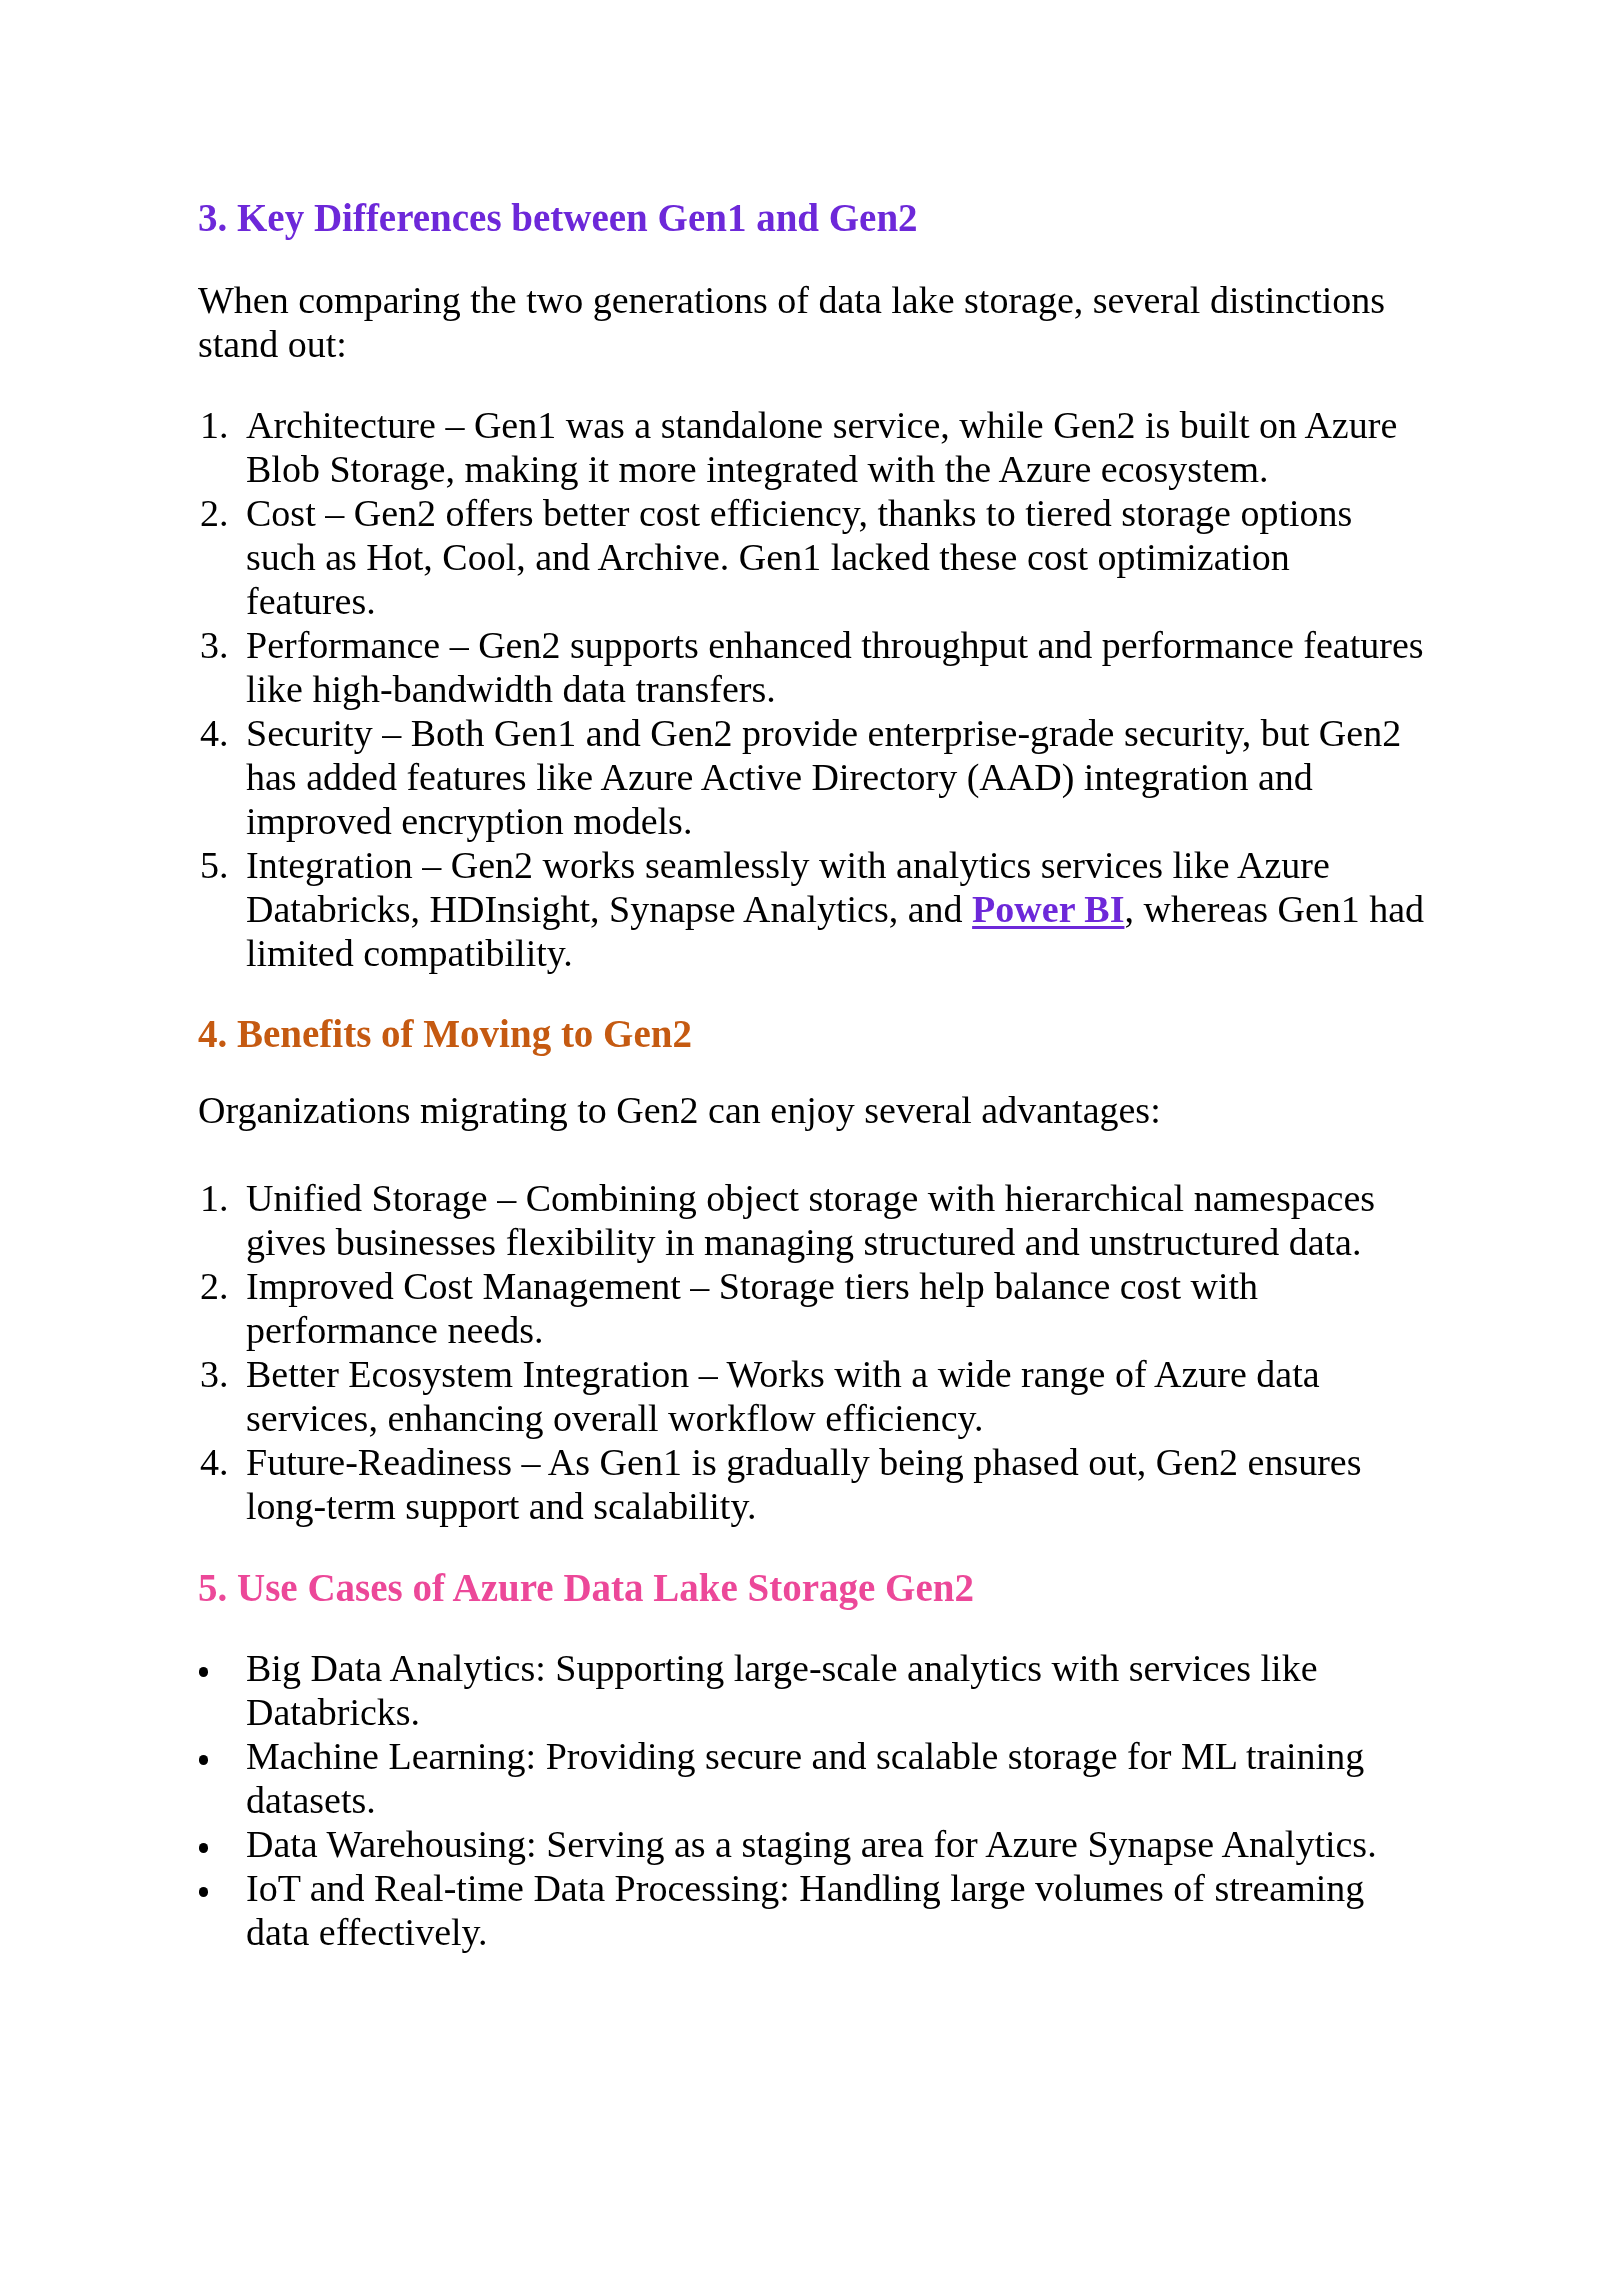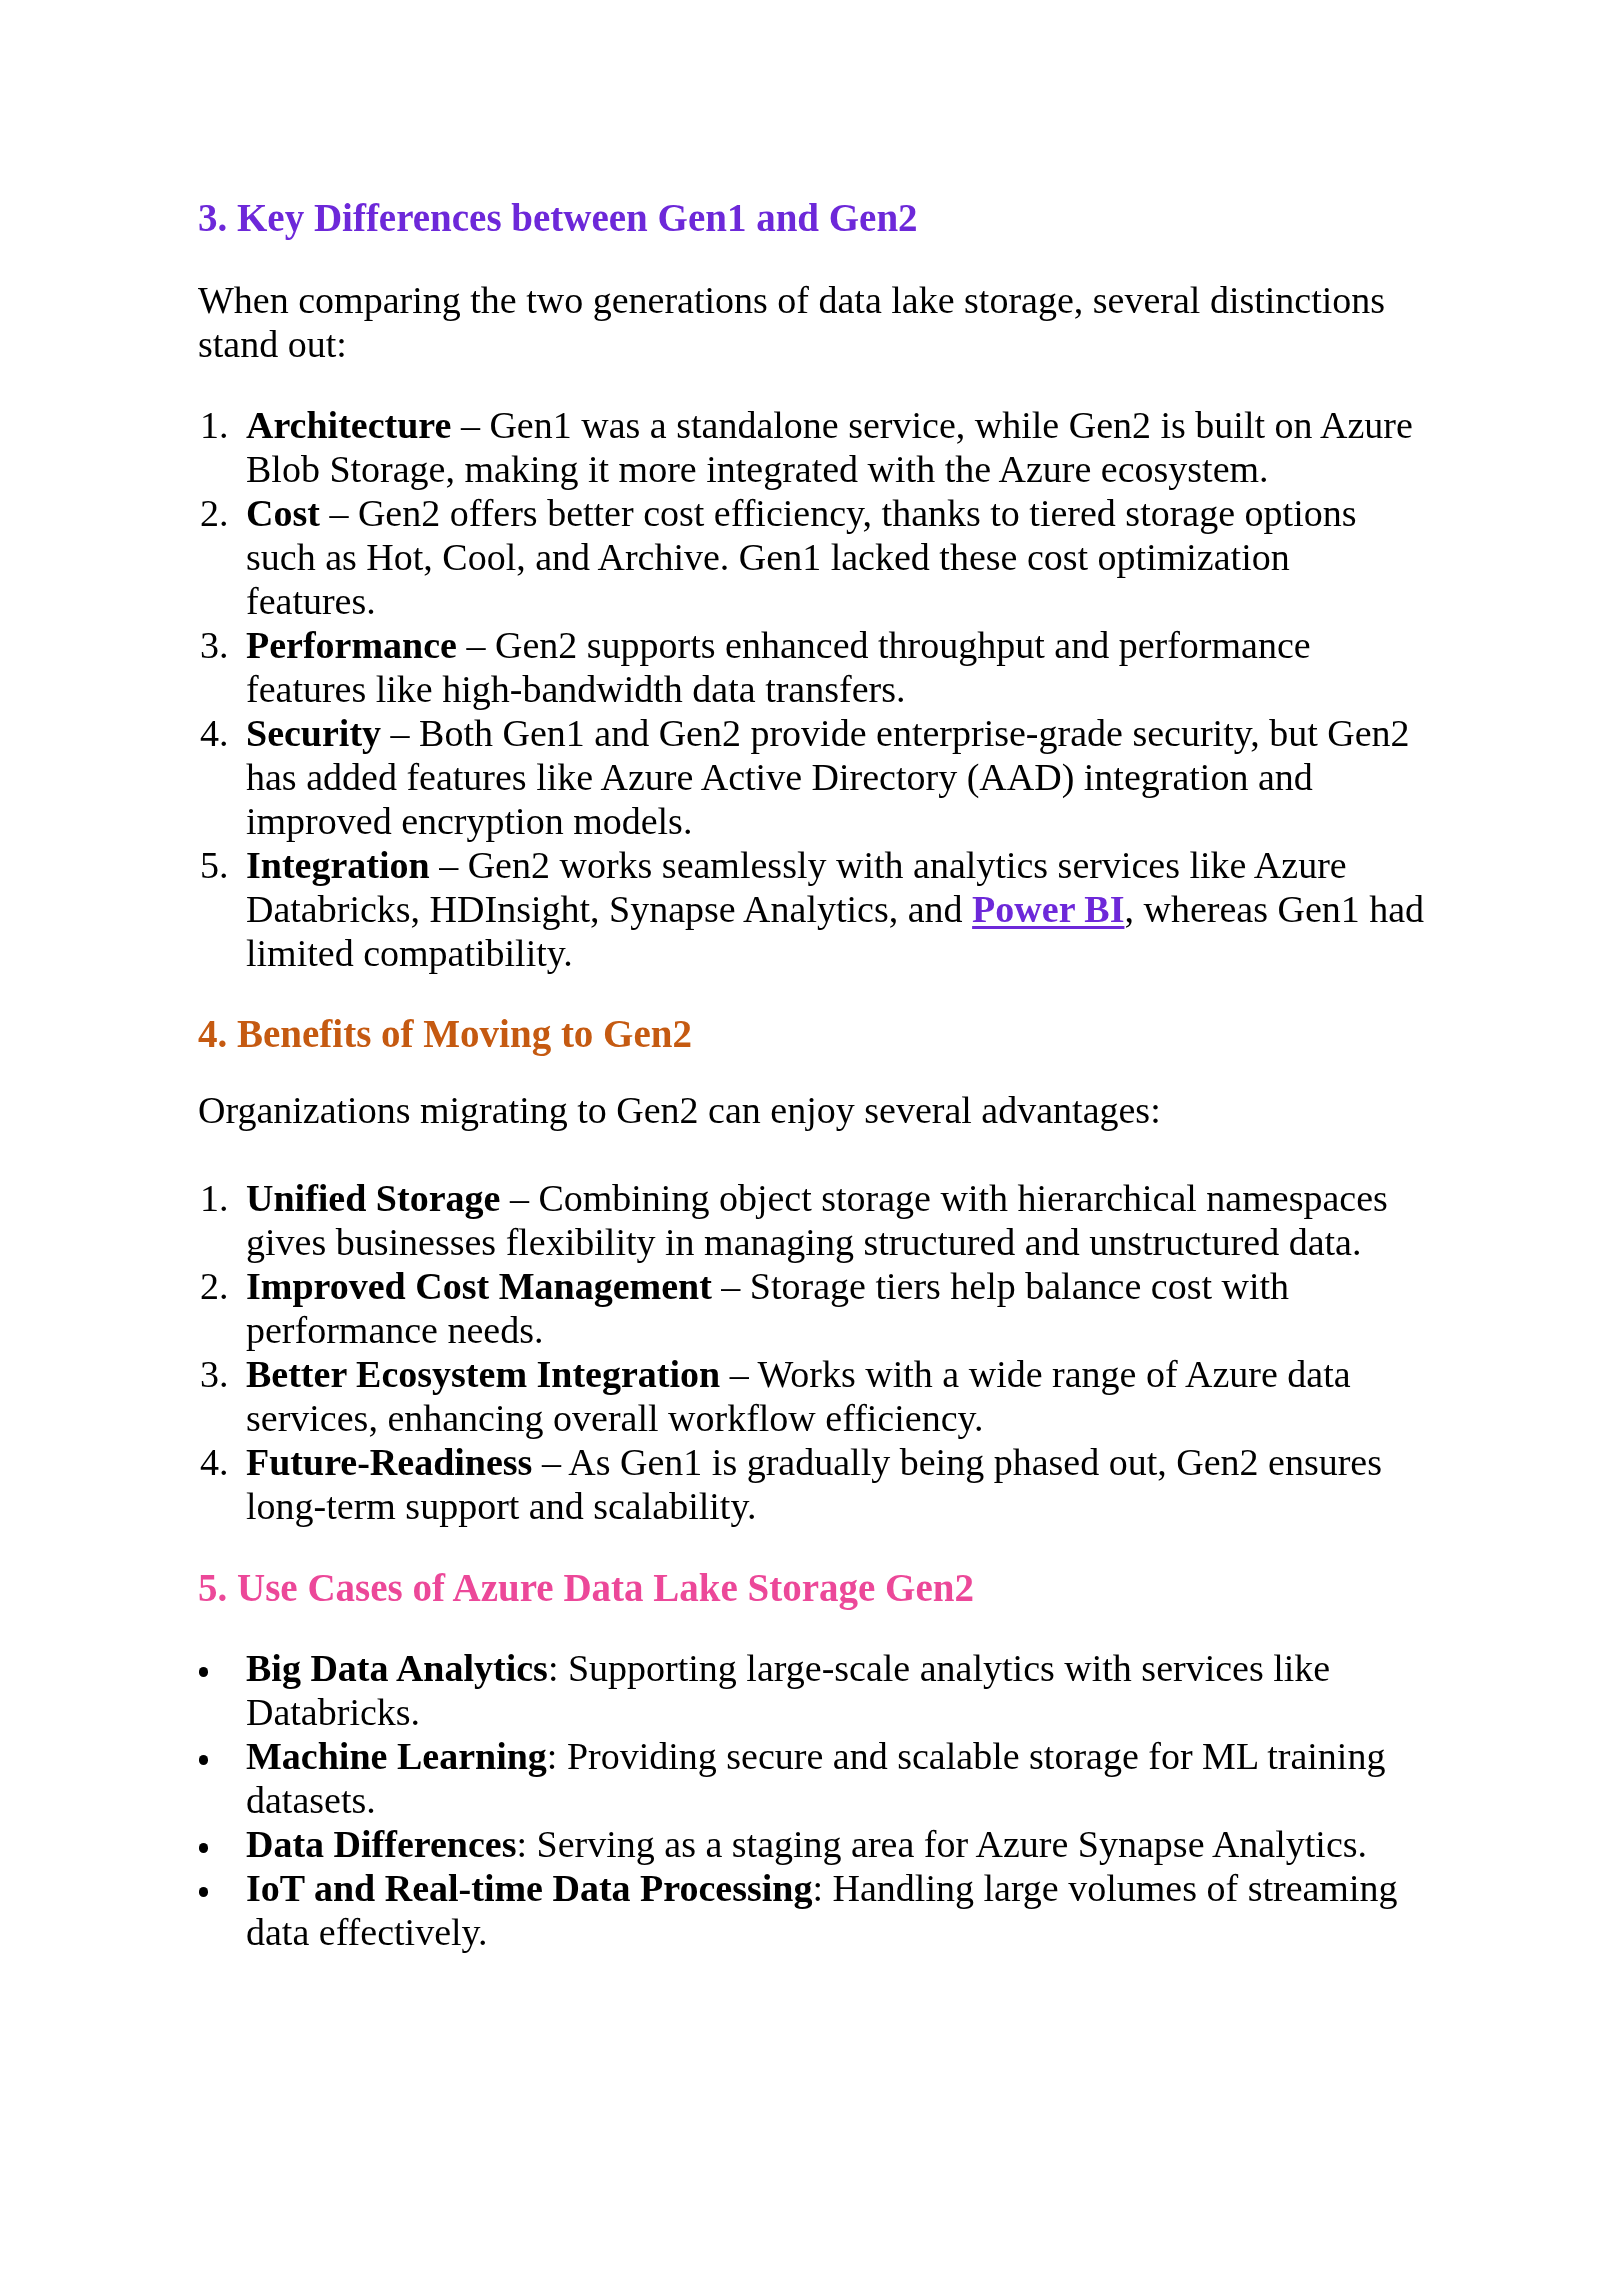--- a/index.html
+++ b/index.html
@@ -6,21 +6,21 @@
   body { width: 1623px; height: 2295px; position: relative; overflow: hidden;
          font-family: "Liberation Serif", "DejaVu Serif", serif; color: #000000; }
   .blk { position: absolute; left: 198px; width: 1230px; }
   .heading { font-size: 39px; line-height: 46px; font-weight: bold; color: #C55A11; margin: 0; white-space: nowrap; }
   .para { font-size: 38px; line-height: 44px; margin: 0; }
   ol, ul { list-style: none; margin: 0; padding: 0; }
   .li { position: relative; font-size: 38px; line-height: 44px; padding-left: 48px; }
   .marker { position: absolute; left: 0; top: 0; }
   .marker.num { left: 1.9px; }
   .bullet-dot { position: absolute; left: 0.6px; top: 21px; width: 9.5px; height: 9.5px; border-radius: 50%; background: #000; }
-  b { font-weight: bold; }
+  b { font-weight: normal; }
   a.link { color: #0563C1; text-decoration: underline; font-weight: bold; text-decoration-thickness: 2.5px; text-underline-offset: 3.8px; }
 </style>
 </head>
 <body>
 
 <h2 class="blk heading" style="top: 195px; color: #6d28d9;">3. Key Differences between Gen1 and Gen2</h2>
 <p class="blk para" style="top:278px">When comparing the two generations of data lake storage, several distinctions stand out:</p>
 <ol class="blk" style="top:403px">
   <li class="li">
     <span class="marker num">1.</span>
@@ -70,20 +70,20 @@
   <li class="li">
     <span class="bullet-dot"></span>
     <b>Big Data Analytics</b><span>: </span><span>Supporting large-scale analytics with services like Databricks.</span>
   </li>
   <li class="li">
     <span class="bullet-dot"></span>
     <b>Machine Learning</b><span>: </span><span>Providing secure and scalable storage for ML training datasets.</span>
   </li>
   <li class="li">
     <span class="bullet-dot"></span>
-    <b>Data Differences</b><span>: </span><span>Serving as a staging area for Azure Synapse Analytics.</span>
+    <b>Data Warehousing</b><span>: </span><span>Serving as a staging area for Azure Synapse Analytics.</span>
   </li>
   <li class="li">
     <span class="bullet-dot"></span>
     <b>IoT and Real-time Data Processing</b><span>: </span><span>Handling large volumes of streaming data effectively.</span>
   </li>
 </ul>
 
 
 </body></html>

